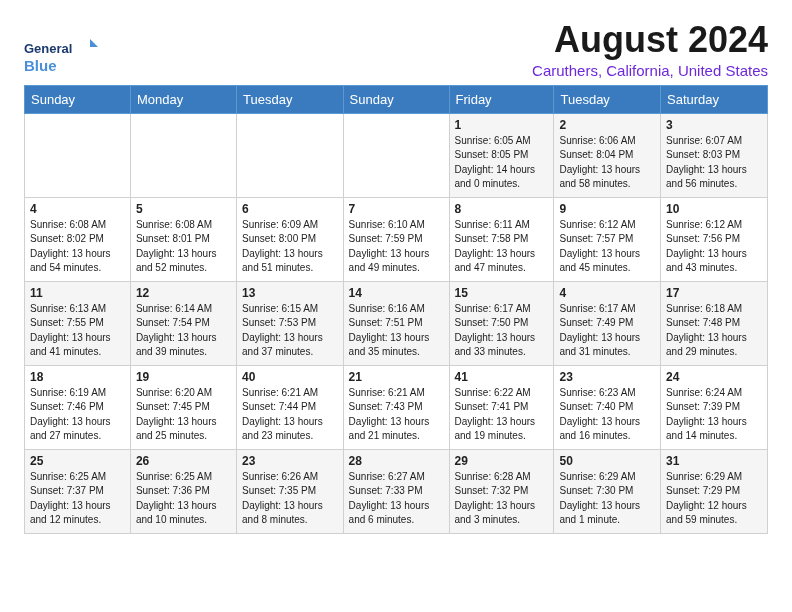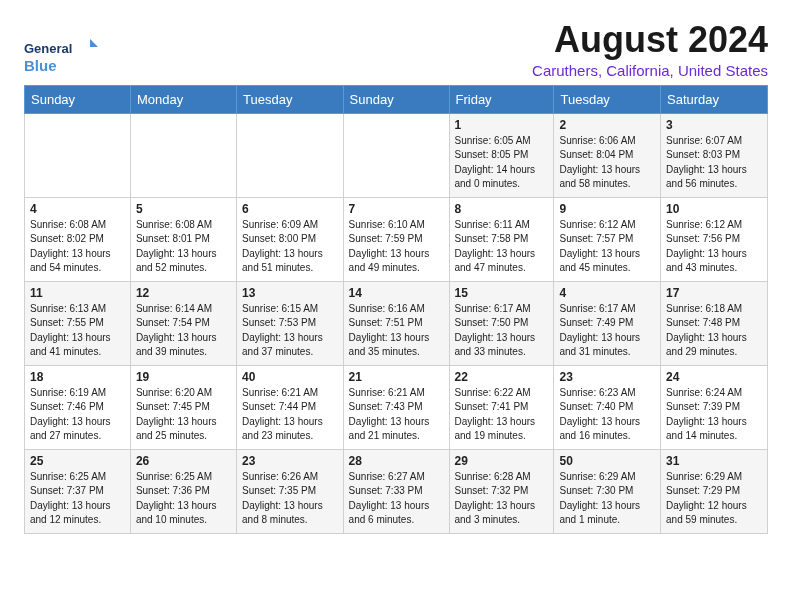--- a/index.html
+++ b/index.html
@@ -197,21 +197,21 @@
         </td>
         <td>
           <div class="day-number">40</div>
         <div class="cell-info">Sunrise: 6:21 AM<br>Sunset: 7:44 PM<br>Daylight: 13 hours and 23 minutes.</div>
         </td>
         <td>
           <div class="day-number">21</div>
         <div class="cell-info">Sunrise: 6:21 AM<br>Sunset: 7:43 PM<br>Daylight: 13 hours and 21 minutes.</div>
         </td>
         <td>
-          <div class="day-number">22</div>
+          <div class="day-number">41</div>
         <div class="cell-info">Sunrise: 6:22 AM<br>Sunset: 7:41 PM<br>Daylight: 13 hours and 19 minutes.</div>
         </td>
         <td>
           <div class="day-number">23</div>
         <div class="cell-info">Sunrise: 6:23 AM<br>Sunset: 7:40 PM<br>Daylight: 13 hours and 16 minutes.</div>
         </td>
         <td>
           <div class="day-number">24</div>
         <div class="cell-info">Sunrise: 6:24 AM<br>Sunset: 7:39 PM<br>Daylight: 13 hours and 14 minutes.</div>
         </td>

